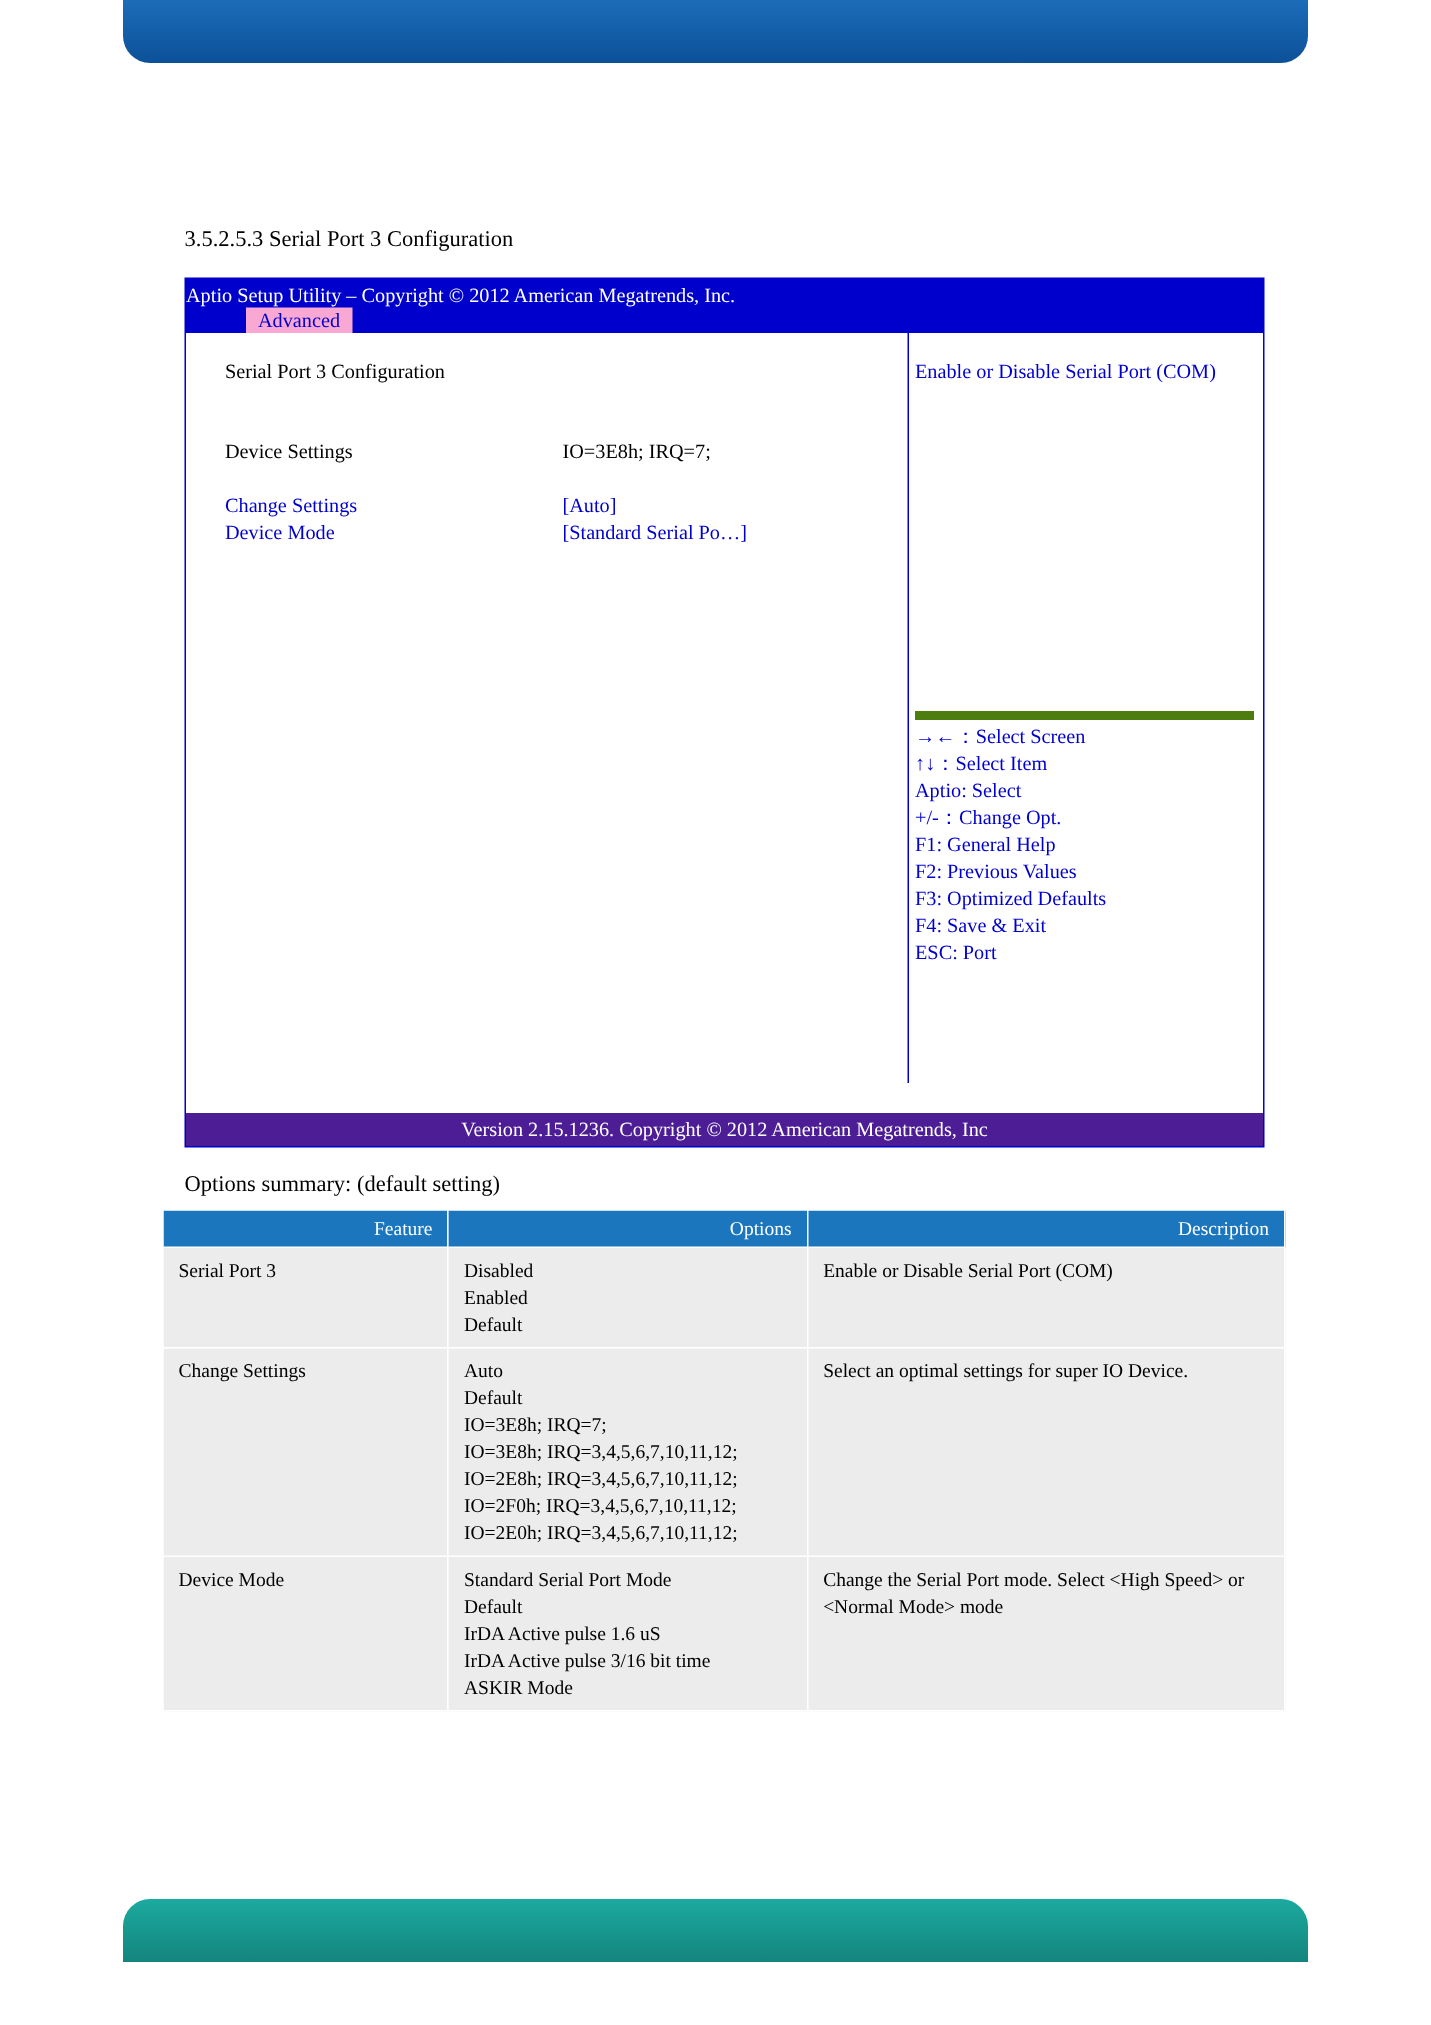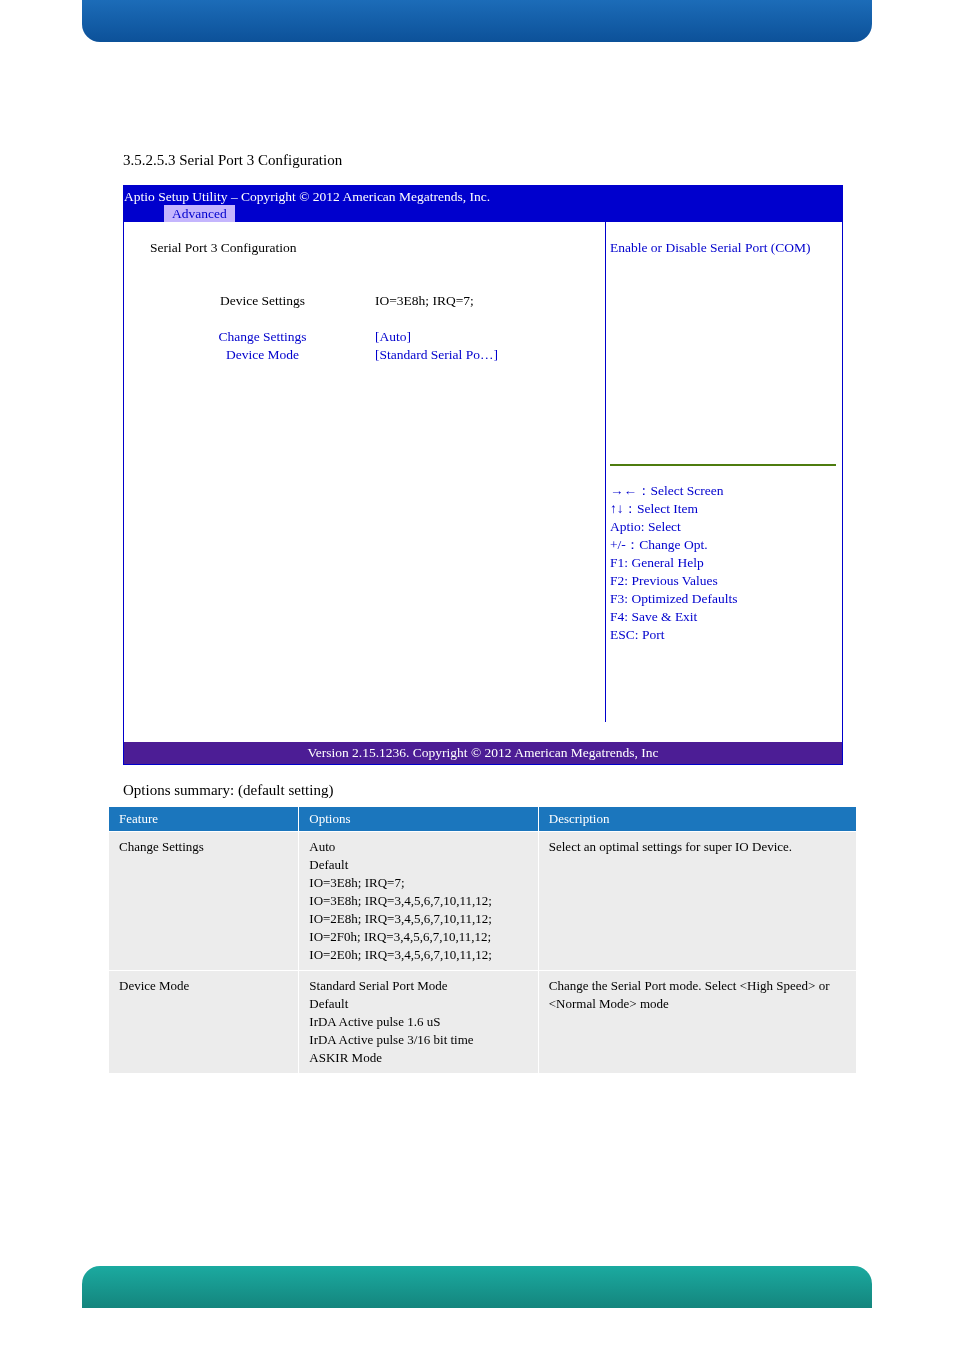--- a/index.html
+++ b/index.html
@@ -43,21 +43,21 @@
       position: relative;
       height: 36px;
     }
     .bios-header-title {
       padding-top: 1px;
     }
     .bios-tab {
       position: absolute;
       left: 40px;
       bottom: 0;
-      background: #c4b5fd;
+      background: #f9a8d4;
       color: #0000cd;
       font-size: 13.5px;
       padding: 0 8px 0 8px;
       height: 17px;
       line-height: 17px;
     }
     .bios-body {
       display: flex;
       height: 500px;
       gap: 16px;
@@ -77,33 +77,32 @@
       display: flex;
       flex-direction: column;
     }
     .bios-row {
       display: flex;
       margin-bottom: 0px;
       line-height: 18px;
     }
     .bios-label {
       width: 225px;
-      text-align: center;
     }
     .bios-value {
       flex: 1;
     }
     .blue-text { color: #0000cd; }
     .white-text { color: #ffffff; }
     .black-text { color: #000; }
     .bios-help-block {
       margin-top: auto;
       padding-bottom: 78px;
-      border-top: 2px solid #4d7c0f;
-      padding-top: 16px;
+      border-top: 6px solid #4d7c0f;
+      padding-top: 2px;
       line-height: 18px;
     }
     .bios-footer {
       background: #4c1d95;
       color: #fff;
       font-size: 13.5px;
       text-align: center;
       padding: 3px 0;
       margin-top: 20px;
     }
@@ -119,21 +118,21 @@
       top: 806px;
       left: 108px;
       width: 749px;
       border-collapse: collapse;
       font-size: 13px;
     }
     .options-table th {
       background: #1b76bd;
       color: #fff;
       font-weight: normal;
-      text-align: left;
+      text-align: right;
       padding: 4px 10px;
       border: 1px solid #fff;
       height: 24px;
     }
     .options-table td {
       background: #ececec;
       color: #000;
       padding: 6px 10px;
       border: 1px solid #fff;
       vertical-align: top;
@@ -214,20 +213,29 @@
 
 <table class="options-table">
   <thead>
     <tr>
       <th class="col1">Feature</th>
       <th class="col2">Options</th>
       <th class="col3">Description</th>
     </tr>
   </thead>
   <tbody id="options-tbody">
+      <tr>
+        <td class="col1">Serial Port 3</td>
+        <td class="col2">
+          <div>Disabled</div>
+          <div>Enabled</div>
+          <div>Default</div>
+        </td>
+        <td class="col3">Enable or Disable Serial Port (COM)</td>
+      </tr>
       <tr>
         <td class="col1">Change Settings</td>
         <td class="col2">
           <div>Auto</div>
           <div>Default</div>
           <div>IO=3E8h; IRQ=7;</div>
           <div>IO=3E8h; IRQ=3,4,5,6,7,10,11,12;</div>
           <div>IO=2E8h; IRQ=3,4,5,6,7,10,11,12;</div>
           <div>IO=2F0h; IRQ=3,4,5,6,7,10,11,12;</div>
           <div>IO=2E0h; IRQ=3,4,5,6,7,10,11,12;</div>

